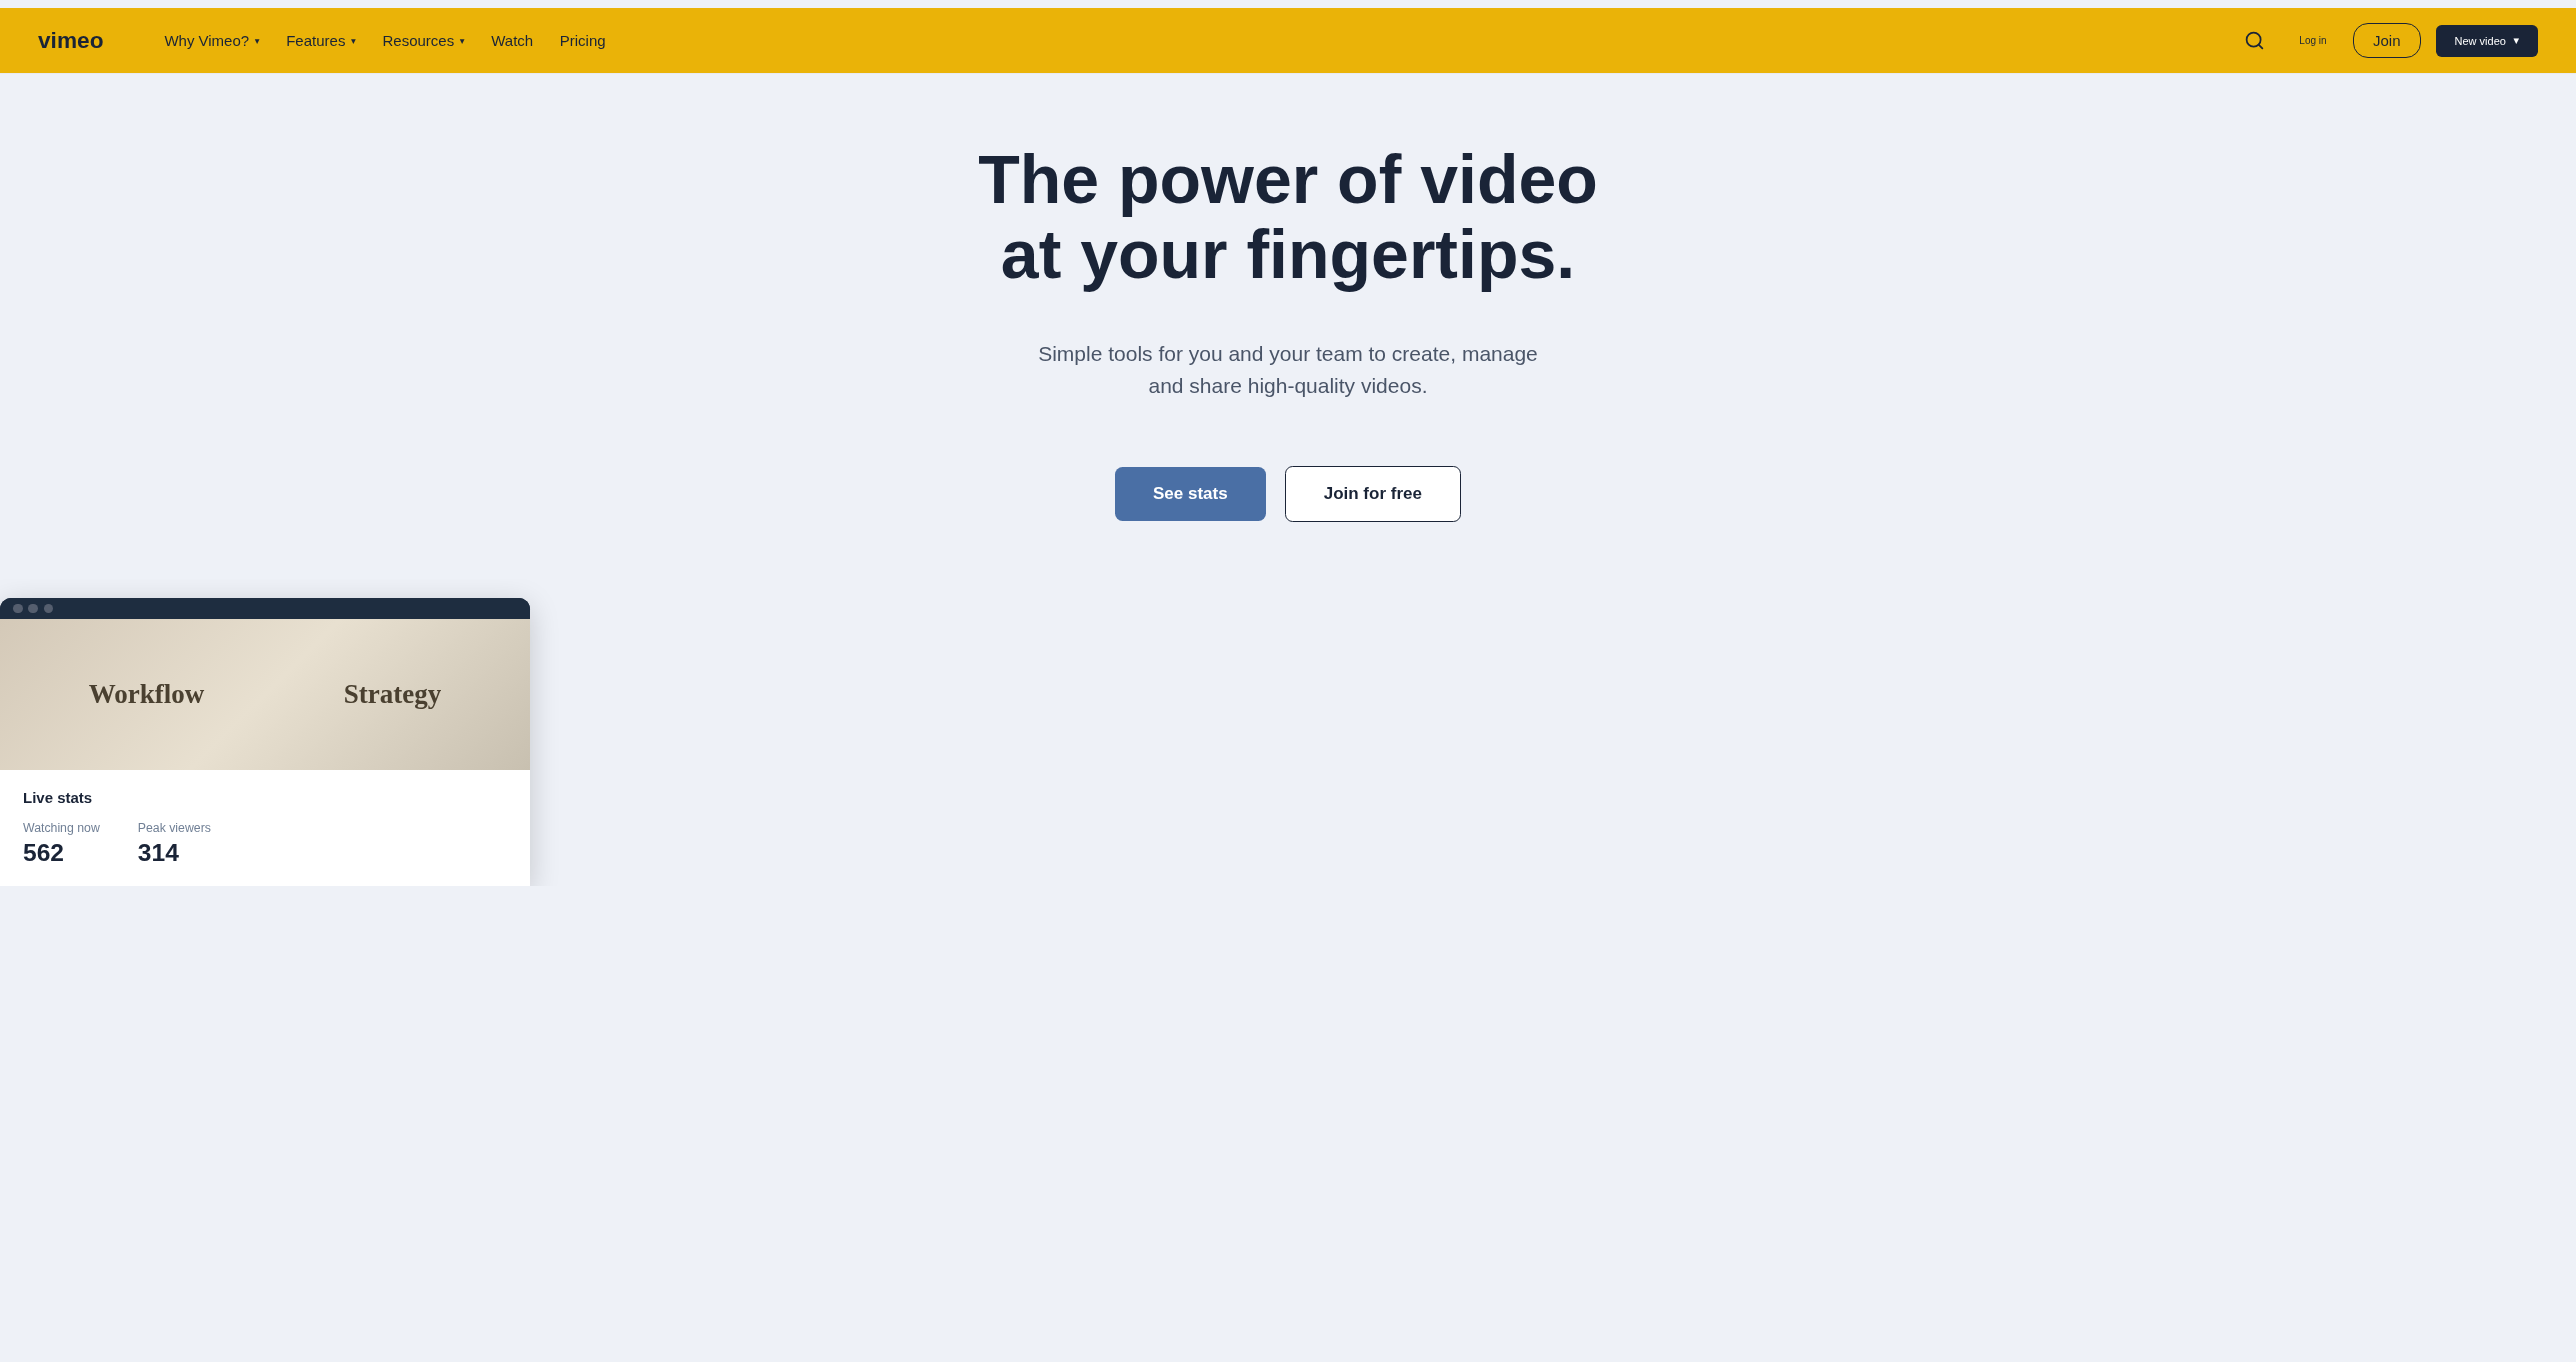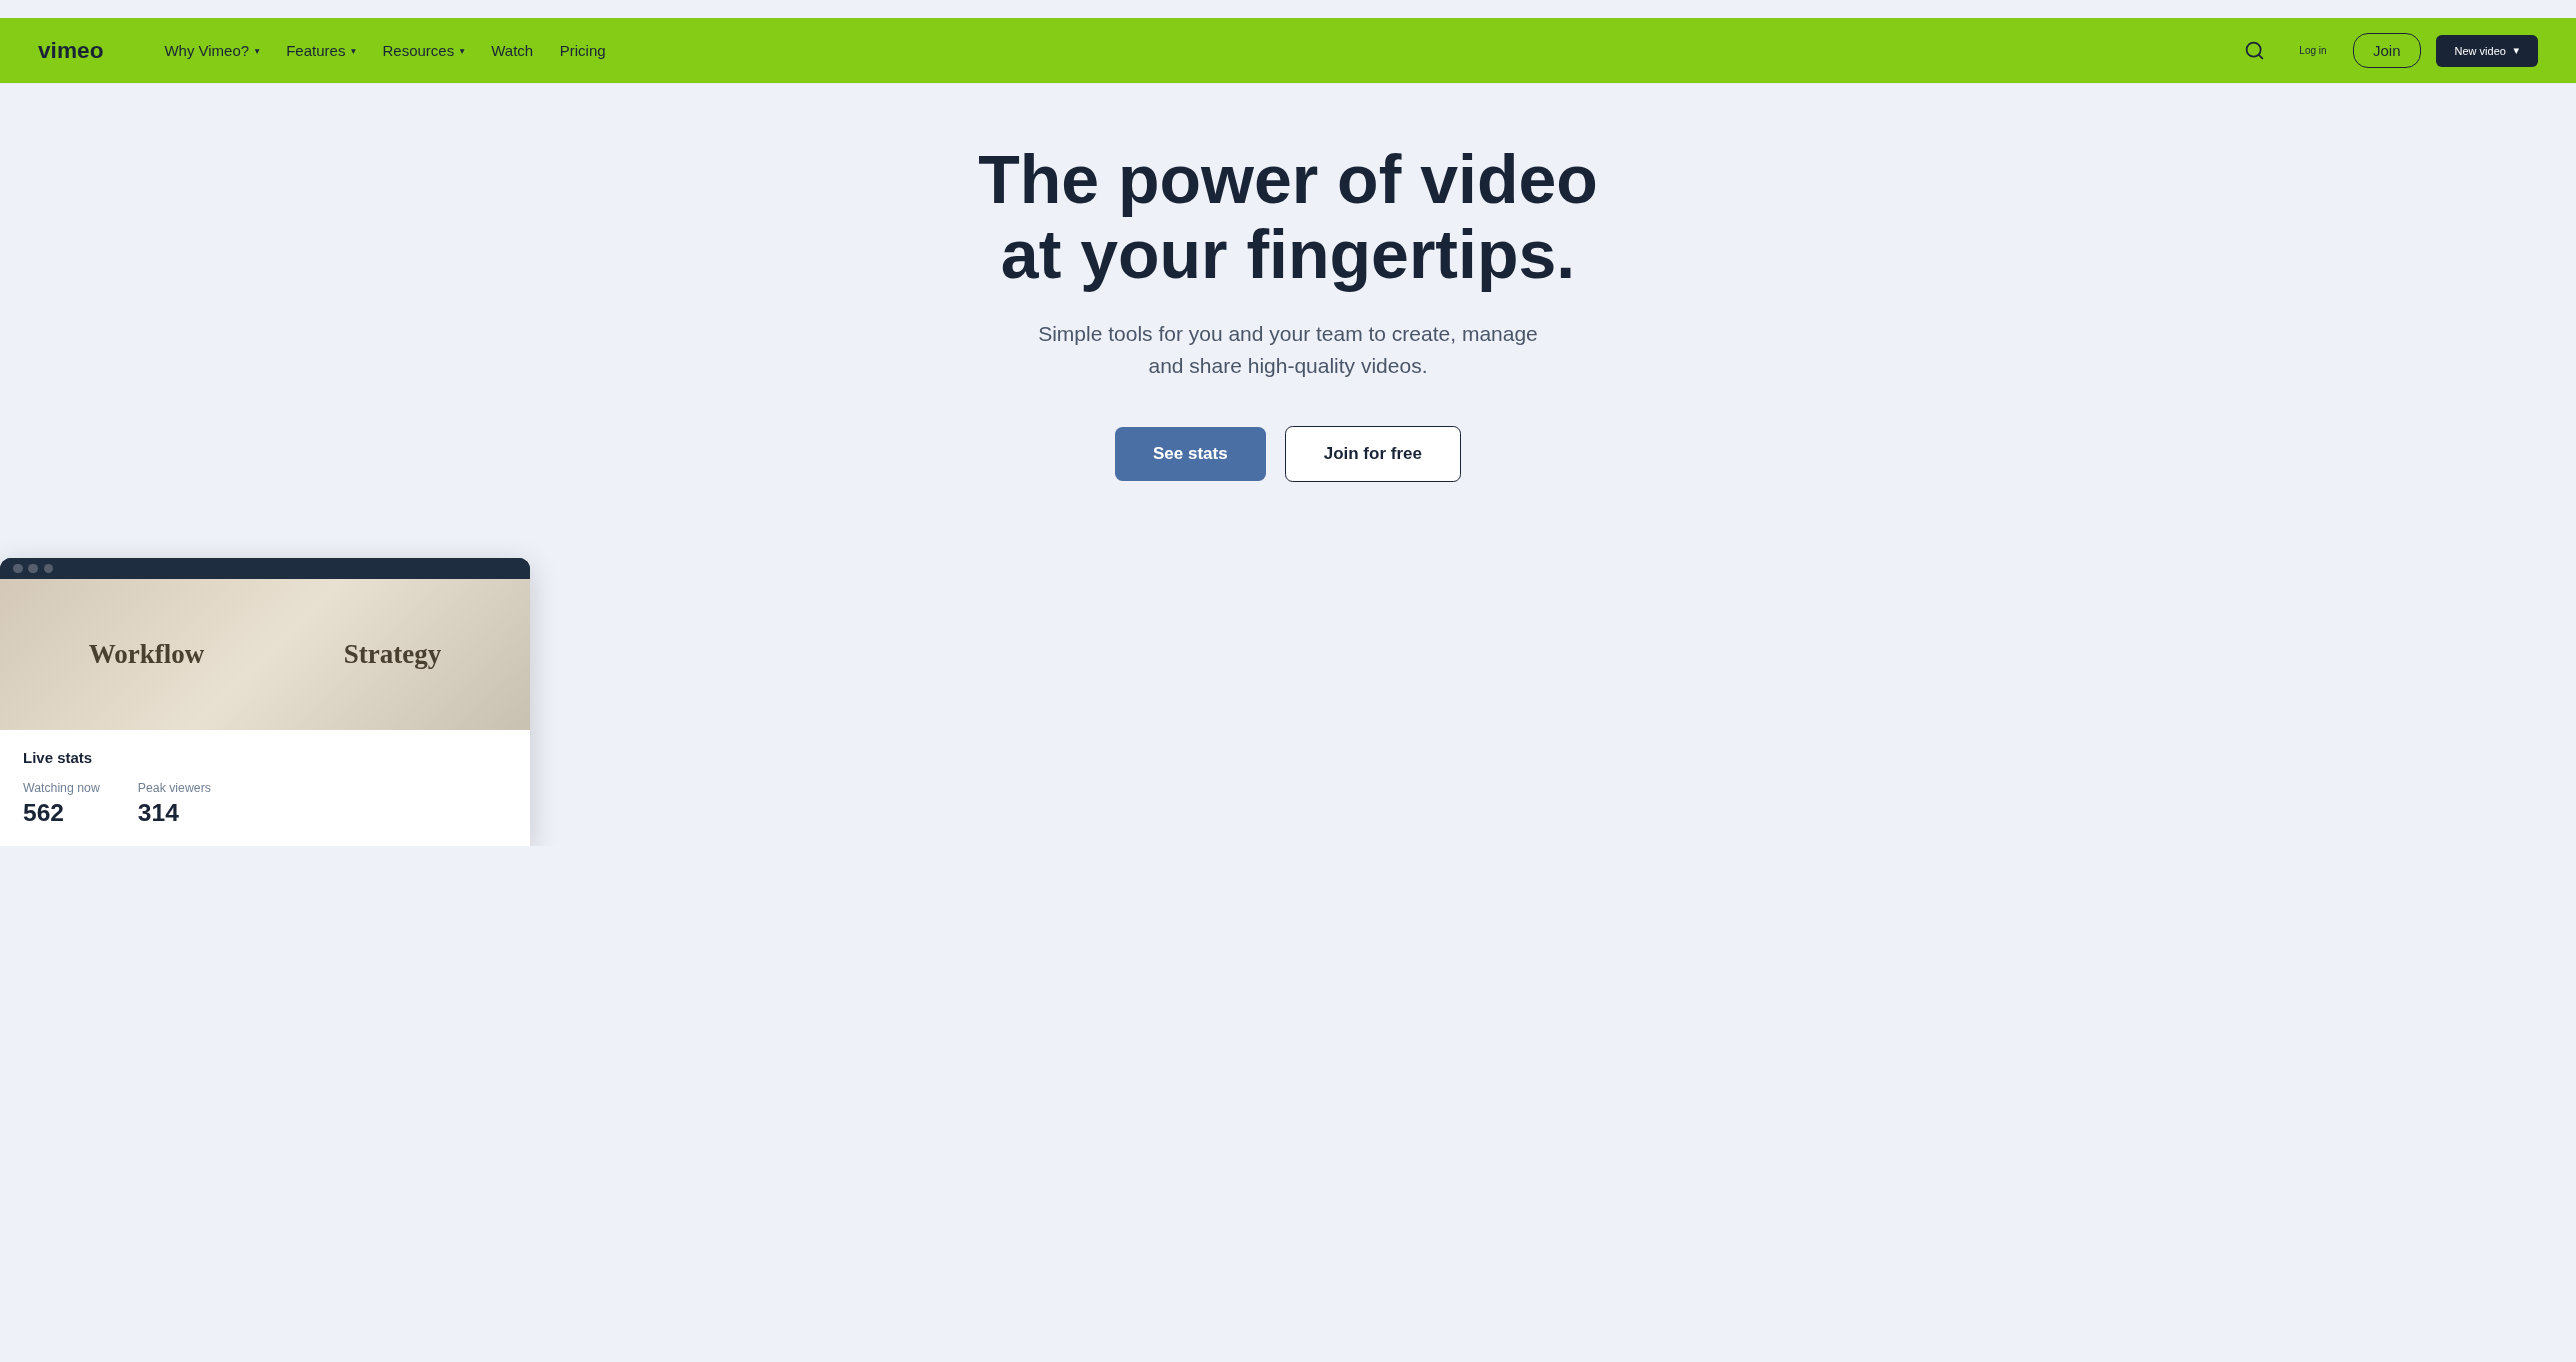--- a/index.html
+++ b/index.html
@@ -14,24 +14,24 @@
       min-height: 100vh;
     }
 
     
     nav {
       display: flex;
       align-items: center;
       justify-content: space-between;
       padding: 0 38px;
       height: 66px;
-      background: #84cc16;
+      background: #eab308;
       border-bottom: 0.9px solid #e8eaf0;
       position: sticky;
-      top: 18px;
+      top: 8px;
       z-index: 100;
     }
 
     .nav-left {
       display: flex;
       align-items: center;
       gap: 30px;
     }
 
     .logo {
@@ -120,20 +120,21 @@
     }
 
     
     .hero {
       display: flex;
       flex-direction: column;
       align-items: center;
       padding: 76px 38px 57px;
       text-align: center;
       background: #eef1f7;
+      gap: 20px;
     }
 
     .hero-title {
       font-size: 68px;
       font-weight: 800;
       color: #1a2437;
       line-height: 1.1;
       max-width: 852px;
       margin-bottom: 26.5px;
     }

